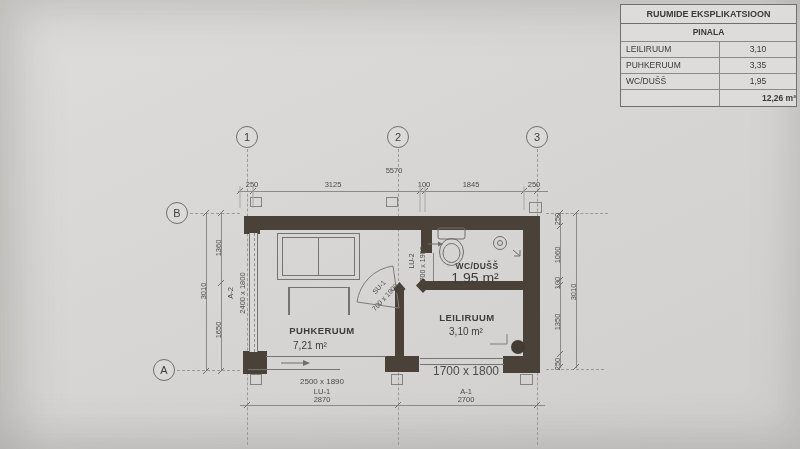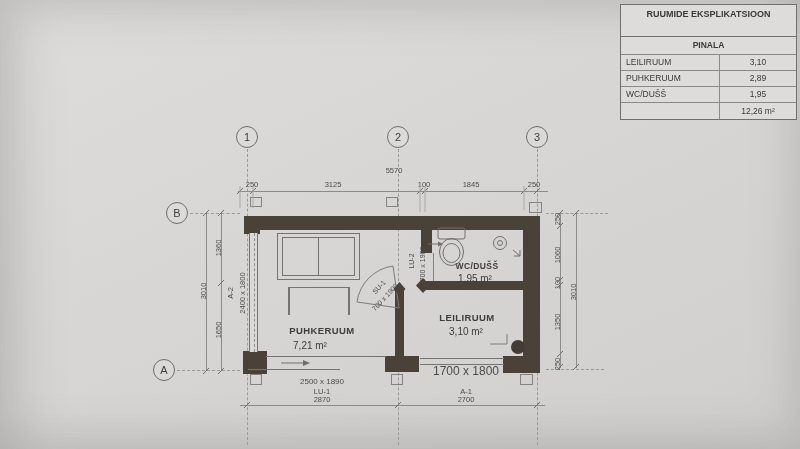--- a/index.html
+++ b/index.html
@@ -24,27 +24,27 @@
   .vlbl  { position:absolute; transform:translate(-50%,-50%) rotate(-90deg); font-size:7.5px; color:#4c4c4c; white-space:nowrap; }
   .dlbl  { position:absolute; transform:translate(-50%,-50%) rotate(-47deg); font-size:7px; color:#4c4c4c; white-space:nowrap; }
   .room-name { position:absolute; transform:translate(-50%,-50%); font-size:9.5px; font-weight:600; letter-spacing:.4px; color:#3d3d3d; white-space:nowrap; }
   .room-area { position:absolute; transform:translate(-50%,-50%); font-size:10px; font-weight:500; color:#3d3d3d; white-space:nowrap; }
   .furn { position:absolute; border:1px solid #75756f; background:transparent; }
   .window-strip { position:absolute; background:#dad9d7; border-left:1px solid #75756f; border-right:1px solid #75756f; }
   .window-strip:after { content:""; position:absolute; left:50%; top:0; bottom:0; border-left:1px dashed #8e8e8a; }
   .window-h { position:absolute; background:transparent; border-top:1px solid #75756f; border-bottom:1px solid #75756f; }
   
   .schedule { position:absolute; left:620px; top:4px; width:177px; border:1px solid #6f6f6d; background:#dddcda; font-size:8.5px; color:#3a3a3a; }
-  .sch-title { height:32px; line-height:18px; text-align:center; font-weight:bold; font-size:9px; border-bottom:1px solid #6f6f6d; }
+  .sch-title { height:19px; line-height:18px; text-align:center; font-weight:bold; font-size:9px; border-bottom:1px solid #6f6f6d; }
   .sch-row { display:flex; border-bottom:1px solid #8a8a86; }
   .sch-row:last-child { border-bottom:none; }
   .sch-name { width:99px; border-right:1px solid #8a8a86; padding:0 0 0 5px; line-height:15px; }
   .sch-area { flex:1; text-align:center; line-height:15px; }
   .sch-head .sch-name, .sch-head .sch-area { font-weight:bold; text-align:center; padding:0; line-height:17px; }
-  .sch-total .sch-area { font-weight:normal; line-height:16px; }
+  .sch-total .sch-area { font-weight:bold; line-height:16px;text-align:right; }
   svg { position:absolute; left:0; top:0; pointer-events:none; }
 </style>
 </head>
 <body>
 
 <div id="canvas">
 
   <div class="dashv" style="left:247px; top:149px; height:296px;"></div>
   <div class="dashv" style="left:398px; top:149px; height:296px;"></div>
   <div class="dashv" style="left:537px; top:149px; height:296px;"></div>
@@ -119,21 +119,21 @@
   <div class="furn" style="left:277px; top:233px; width:83px; height:47px;"></div>
   <div class="furn" style="left:282px; top:237px; width:73px; height:39px;"></div>
   <div class="vline" style="left:318px; top:237px; height:39px; border-color:#75756f;"></div>
   <div class="furn" style="left:288px; top:287px; width:62px; height:28px; border-bottom:none; border-left-width:2px; border-right-width:2px;"></div>
 
   <div class="room-name" style="left:322px; top:330px;">PUHKERUUM</div>
   <div class="room-area" style="left:310px; top:345px;">7,21 m²</div>
   <div class="room-name" style="left:467px; top:317px;">LEILIRUUM</div>
   <div class="room-area" style="left:466px; top:331px;">3,10 m²</div>
   <div class="room-name" style="left:477px; top:266px; font-size:8.5px;">WC/DUŠŠ</div>
-  <div class="room-area" style="left:475px; top:278px; font-size:10px;">1,95 m²</div>
+  <div class="room-area" style="left:475px; top:278px; font-size:14px;">1,95 m²</div>
 
   <div class="vlbl" style="left:411px; top:261px; font-size:7px;">LU-2</div>
   <div class="vlbl" style="left:422px; top:264px; font-size:7px;">700 x 1900</div>
   <div class="dlbl" style="left:379px; top:287px;">SU-1</div>
   <div class="dlbl" style="left:385px; top:297px;">700 x 1900</div>
 
   <svg width="800" height="449" viewBox="0 0 800 449">
     <g>
       <path d="M399,308 L393,266 A42,42 0 0 0 357,302 Z" fill="none" stroke="#7c7c7a" stroke-width="1"></path>
     </g>
@@ -202,21 +202,21 @@
     <div class="sch-title">RUUMIDE EKSPLIKATSIOON</div>
     <div class="sch-row sch-head">
       <div class="sch-area">PINALA</div>
     </div>
     <div class="sch-row">
       <div class="sch-name">LEILIRUUM</div>
       <div class="sch-area">3,10</div>
     </div>
     <div class="sch-row">
       <div class="sch-name">PUHKERUUM</div>
-      <div class="sch-area">2,89</div>
+      <div class="sch-area">3,35</div>
     </div>
     <div class="sch-row">
       <div class="sch-name">WC/DUŠŠ</div>
       <div class="sch-area">1,95</div>
     </div>
     <div class="sch-row sch-total">
       <div class="sch-name"></div>
       <div class="sch-area">12,26 m²</div>
     </div>
   </div>

